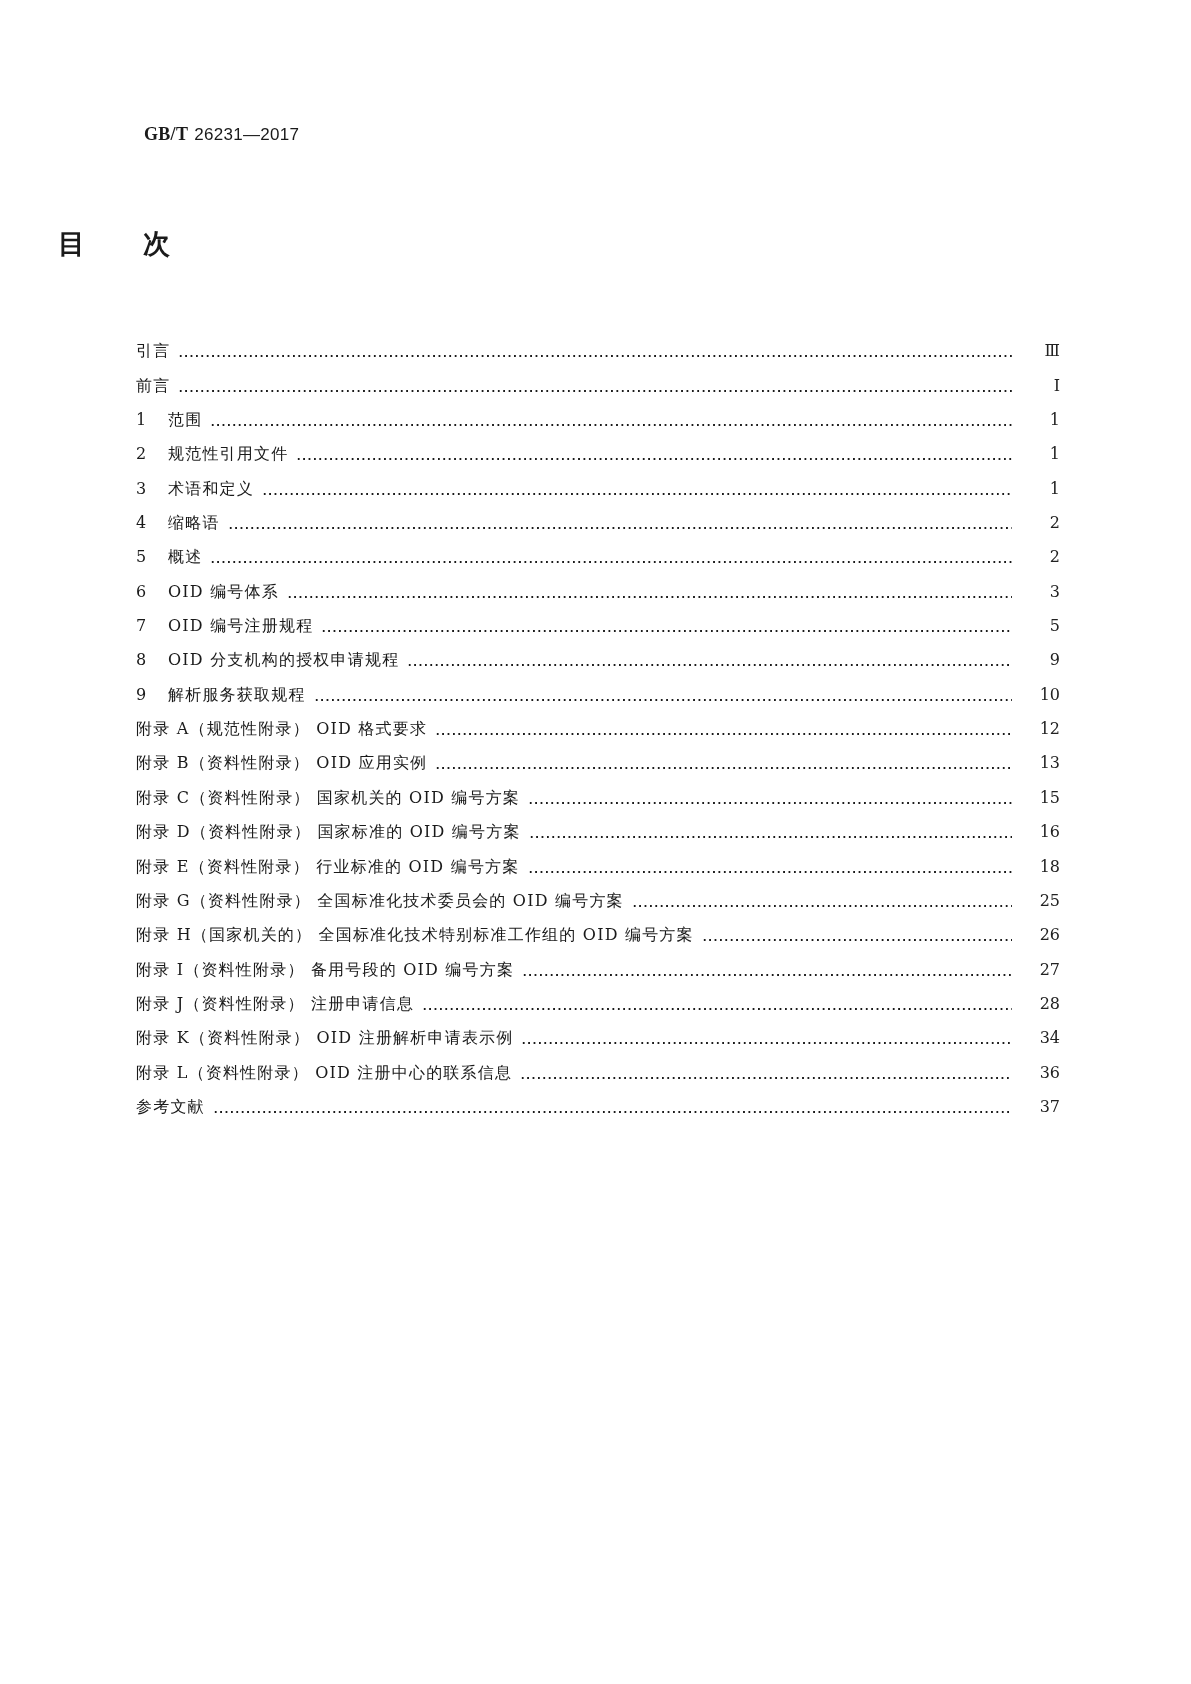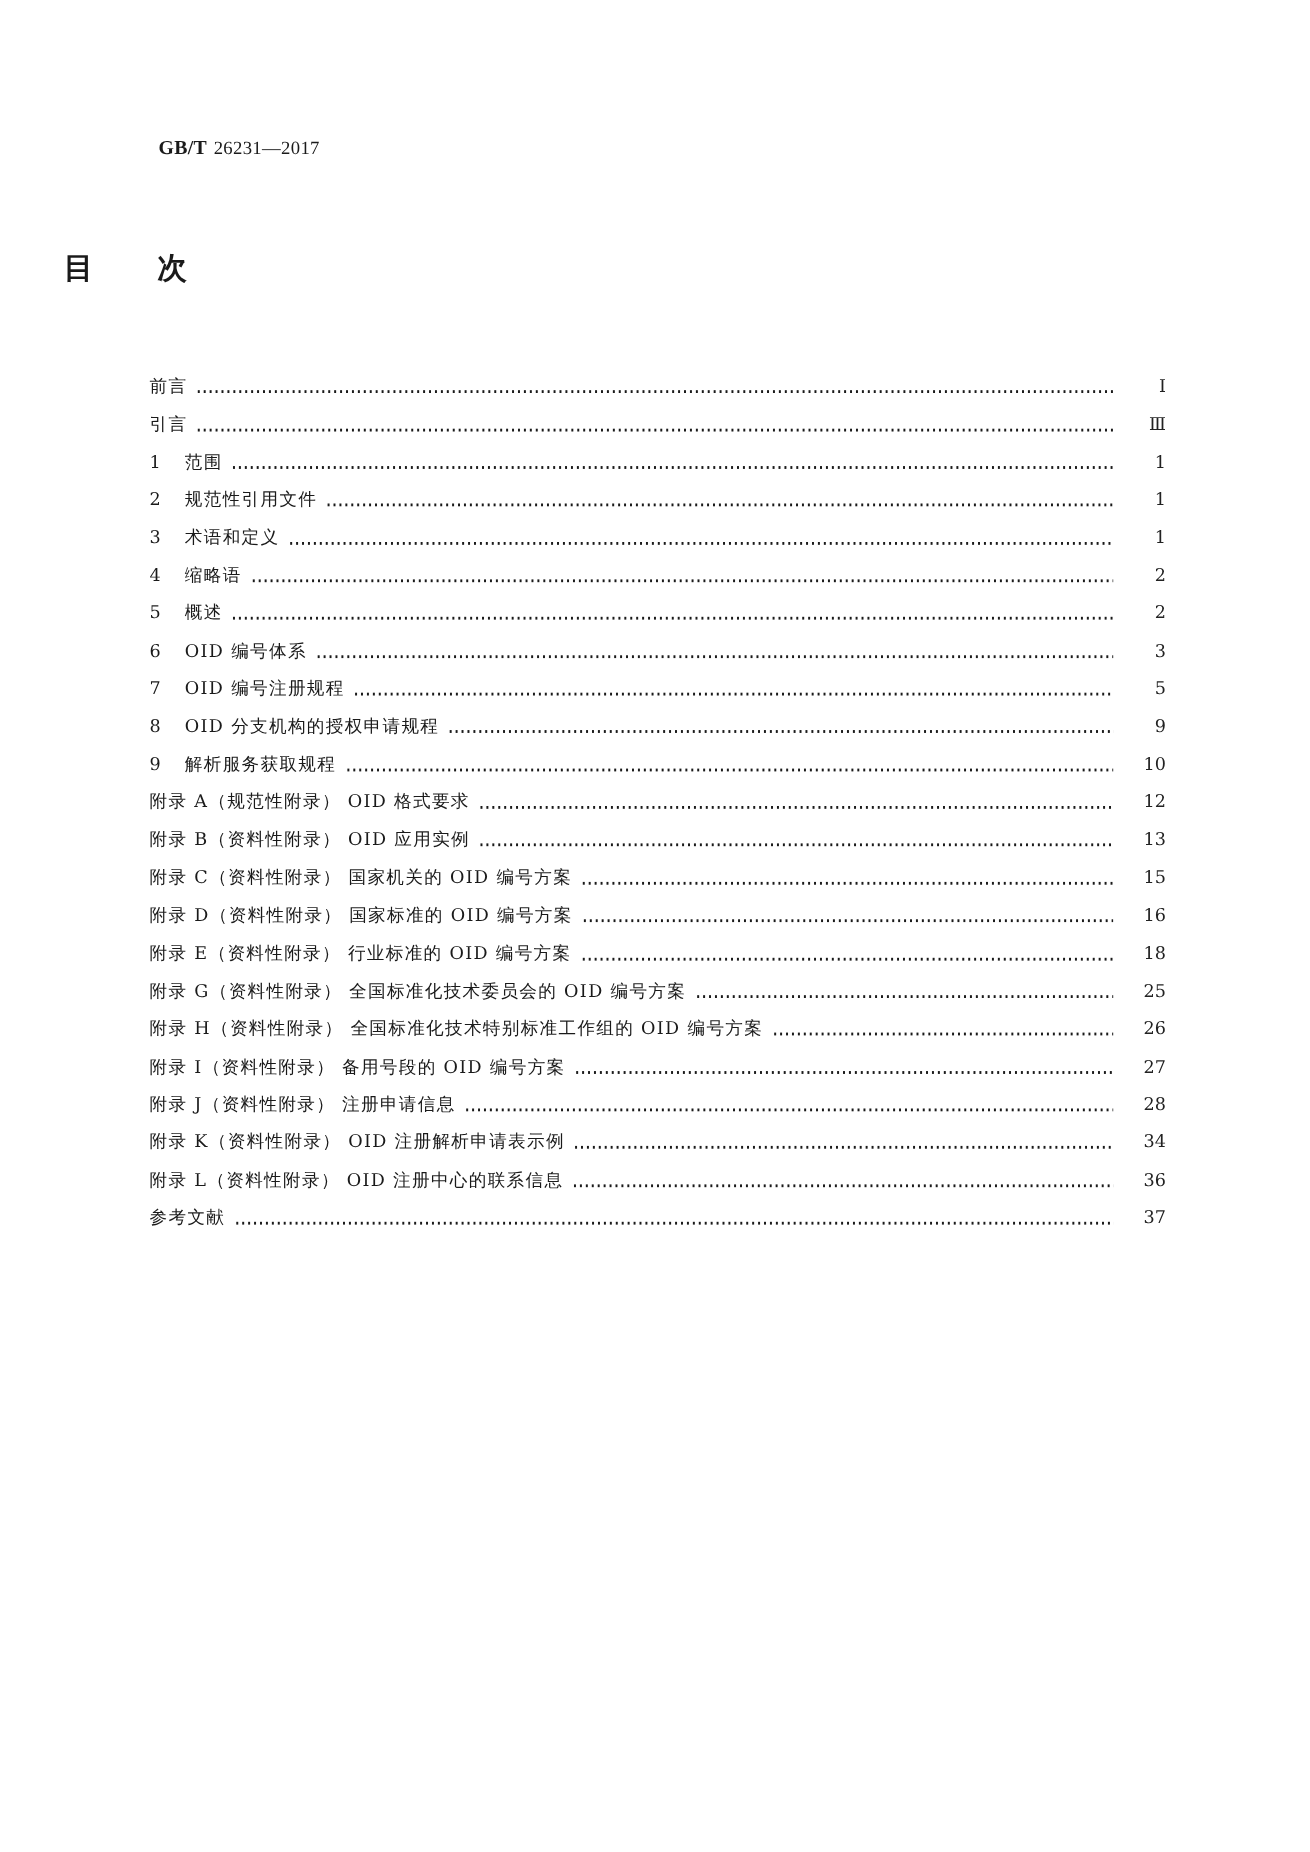--- a/index.html
+++ b/index.html
@@ -23,21 +23,21 @@
       letter-spacing: 0.3px;
       white-space: nowrap;
     }
     .header-code .gbt {
       font-family: "Liberation Serif", "DejaVu Serif", serif;
       font-weight: bold;
       font-size: 18px;
       margin-left: 12px;
     }
     .header-code .num {
-      font-family: Liberation Serif, serif;
+      font-family: Liberation Sans, sans-serif;
       font-size: 17px;
       margin-left: 6px;
     }
     .toc-title {
       position: absolute;
       left: 0;
       width: 1191px;
       top: 226px;
       text-align: left;
       font-family: "DejaVu Sans", "Liberation Sans", sans-serif;
@@ -91,30 +91,30 @@
 <body>
 
 <div class="header-code">
   <span class="gbt">GB/T</span><span class="num">26231—2017</span>
 </div>
 
 <div class="toc-title">目次</div>
 
 <div class="toc" id="toc">
     <div class="toc-row">
+      <span class="toc-label"><span>引言</span></span>
+      <span class="toc-leader"></span>
+      <span class="toc-page">Ⅲ</span>
+    </div>
+    <div class="toc-row">
       <span class="toc-label"><span>前言</span></span>
       <span class="toc-leader"></span>
       <span class="toc-page">Ⅰ</span>
     </div>
     <div class="toc-row">
-      <span class="toc-label"><span>引言</span></span>
-      <span class="toc-leader"></span>
-      <span class="toc-page">Ⅲ</span>
-    </div>
-    <div class="toc-row">
       <span class="toc-label"><span class="num">1</span><span>范围</span></span>
       <span class="toc-leader"></span>
       <span class="toc-page">1</span>
     </div>
     <div class="toc-row">
       <span class="toc-label"><span class="num">2</span><span>规范性引用文件</span></span>
       <span class="toc-leader"></span>
       <span class="toc-page">1</span>
     </div>
     <div class="toc-row">
@@ -176,21 +176,21 @@
       <span class="toc-label"><span>附录 E（资料性附录）  行业标准的 OID 编号方案</span></span>
       <span class="toc-leader"></span>
       <span class="toc-page">18</span>
     </div>
     <div class="toc-row">
       <span class="toc-label"><span>附录 G（资料性附录）  全国标准化技术委员会的 OID 编号方案</span></span>
       <span class="toc-leader"></span>
       <span class="toc-page">25</span>
     </div>
     <div class="toc-row">
-      <span class="toc-label"><span>附录 H（资料性附录）  全国标准化技术特别标准工作组的 OID 编号方案</span></span>
+      <span class="toc-label"><span>附录 H（国家机关的）  全国标准化技术特别标准工作组的 OID 编号方案</span></span>
       <span class="toc-leader"></span>
       <span class="toc-page">26</span>
     </div>
     <div class="toc-row">
       <span class="toc-label"><span>附录 I（资料性附录）  备用号段的 OID 编号方案</span></span>
       <span class="toc-leader"></span>
       <span class="toc-page">27</span>
     </div>
     <div class="toc-row">
       <span class="toc-label"><span>附录 J（资料性附录）  注册申请信息</span></span>

